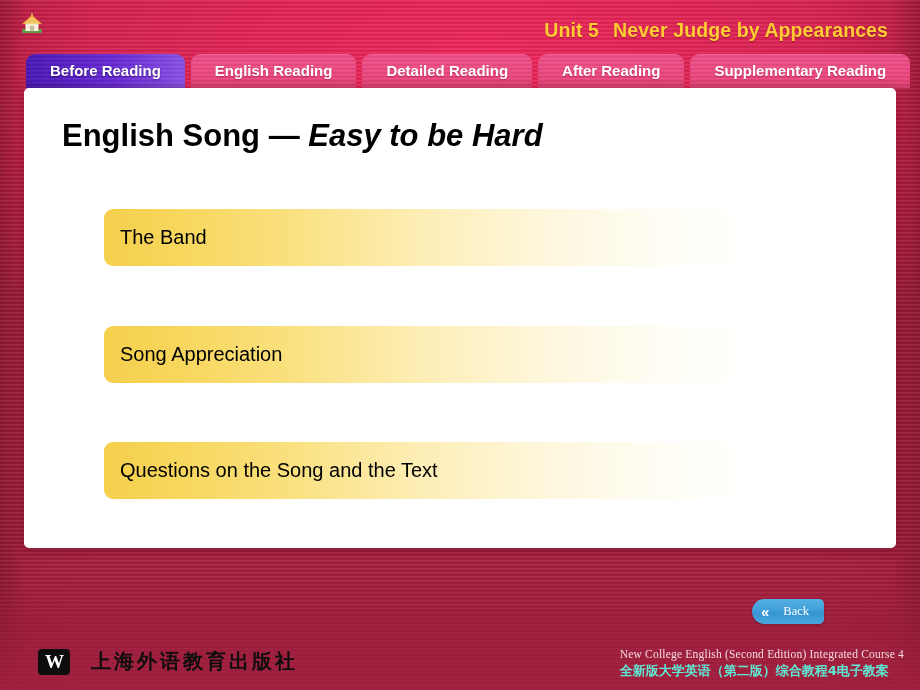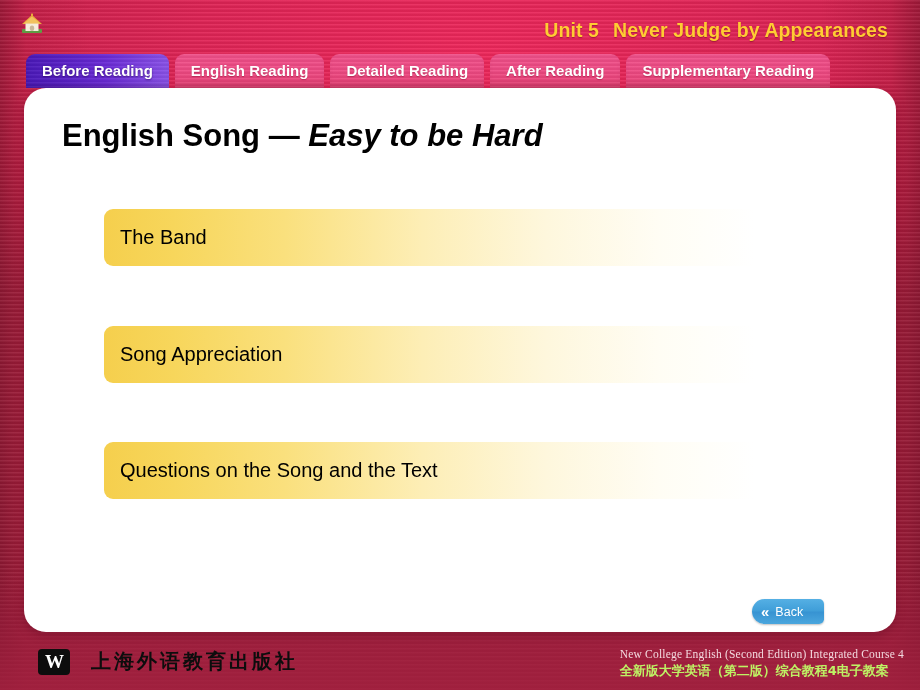--- a/index.html
+++ b/index.html
@@ -82,21 +82,21 @@
     left: 26px;
     top: 54px;
     height: 34px;
     display: flex;
     align-items: flex-start;
     gap: 6px;
   }
   .tab {
     height: 34px;
     line-height: 33px;
-    padding: 0 16px;
+    padding: 0 24px;
     border-radius: 9px 9px 0 0;
     color: #ffffff;
     font-size: 15px;
     font-weight: 600;
     white-space: nowrap;
     text-align: center;
     cursor: pointer;
     box-shadow: inset 0 -6px 8px -6px rgba(0,0,0,0.25);
     background:
       repeating-linear-gradient(to bottom,
@@ -114,23 +114,23 @@
       linear-gradient(to right, #4a18b8 0%, #6a2ad6 55%, #8a52e8 100%);
     text-shadow: 0 1px 2px rgba(30,0,80,0.6);
   }
 
   
   .card {
     position: absolute;
     left: 24px;
     top: 88px;
     width: 872px;
-    height: 544px;
+    height: 460px;
     background: #ffffff;
-    border-radius: 22px;
+    border-radius: 5px;
     box-shadow: 0 3px 10px rgba(80,5,25,0.35);
   }
 
   .page-title {
     position: absolute;
     left: 38px;
     top: 30px;
     font-size: 31px;
     font-weight: bold;
     color: #000000;
@@ -185,24 +185,24 @@
     box-shadow: 0 1px 2px rgba(0,0,0,0.25);
   }
   .back-btn .chev {
     margin-left: 9px;
     color: #ffffff;
     font-size: 15px;
     line-height: 1;
     font-weight: 600;
   }
   .back-btn .back-label {
-    margin-left: 6px;
+    margin-left: 14px;
     color: #ffffff;
     font-size: 12.5px;
-    font-family: Liberation Sans, sans-serif;
+    font-family: Liberation Serif, serif;
   }
 
   
   .footer-logo {
     position: absolute;
     left: 38px;
     top: 648px;
     display: flex;
     align-items: center;
   }
@@ -237,21 +237,21 @@
   }
   .fr-en {
     color: #f3d9df;
     font-size: 11.5px;
     font-family: "Liberation Serif", serif;
     white-space: nowrap;
     letter-spacing: 0.2px;
   }
   .fr-cn {
     margin-top: 2px;
-    color: #bef264;
+    color: #5eead4;
     font-size: 13px;
     font-weight: bold;
     white-space: nowrap;
     font-family: "DejaVu Sans", sans-serif;
   }
 </style>
 </head>
 <body>
 
 <div id="stage">

